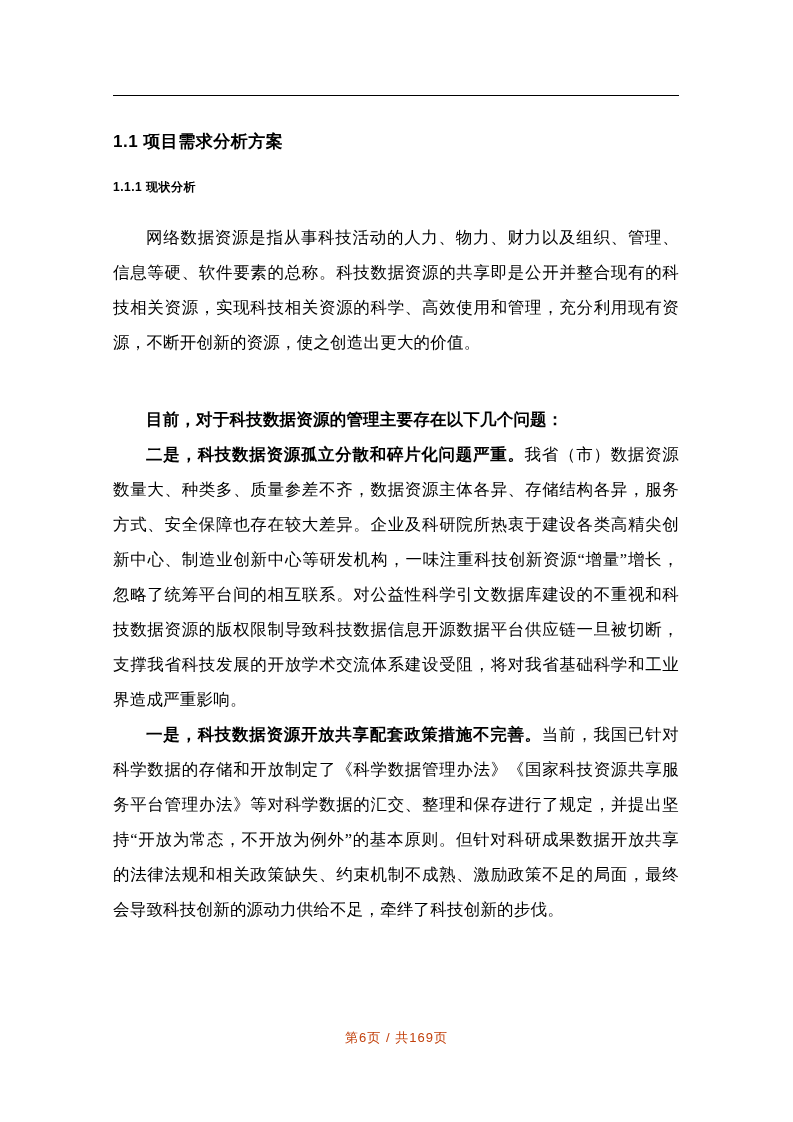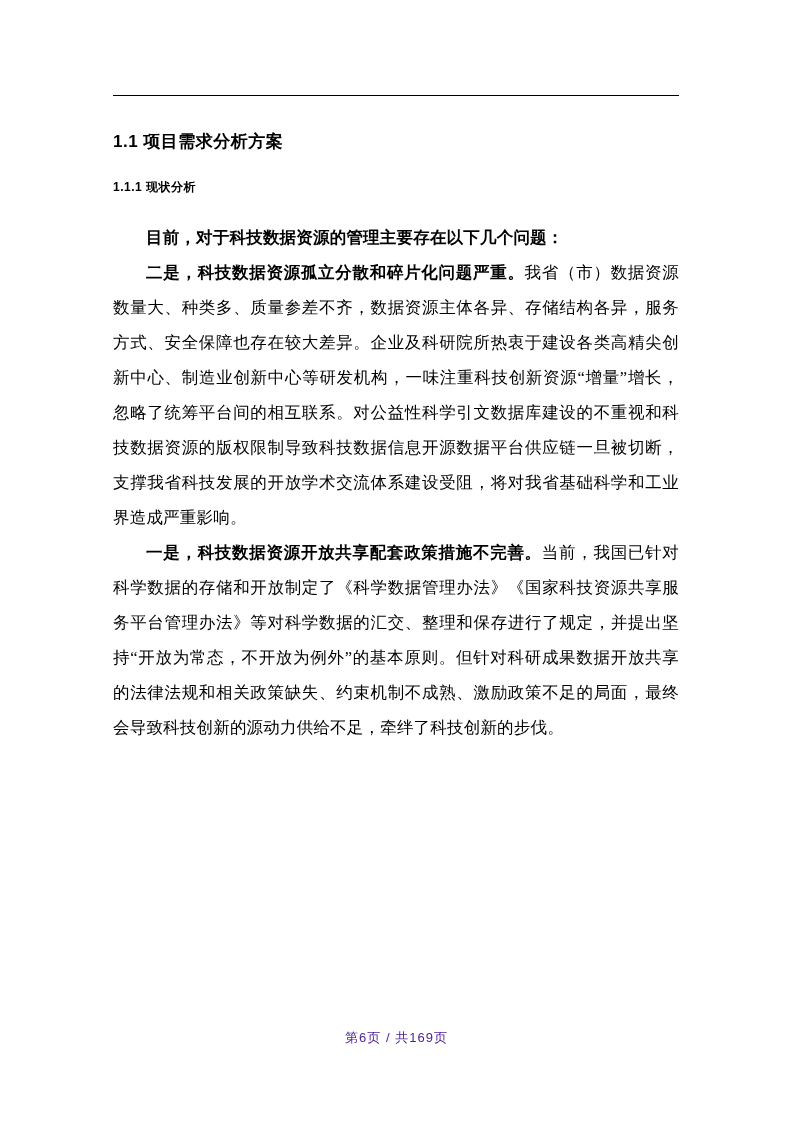--- a/index.html
+++ b/index.html
@@ -51,54 +51,56 @@
   p.body-para {
     font-size: 16.5px;
     line-height: 35px;
     margin: 0 0 0 0;
     text-align: justify;
     text-indent: 2em;
     letter-spacing: 0.2px;
   }
   p.body-para.bold-lead {
     font-weight: bold;
+    margin-top: 42px;
   }
   .lead-bold {
     font-weight: bold;
   }
   .footer {
     position: absolute;
     left: 0;
     top: 1028px;
     width: 793px;
     text-align: center;
   }
   .footer-inner {
     display: inline-block;
     font-family: "Liberation Sans", "DejaVu Sans", sans-serif;
     font-size: 13px;
-    color: #4c1d95;
+    color: #c2410c;
     letter-spacing: 1px;
   }
   .footer-inner .pg {
     display: inline;
   }
 </style>
 </head>
 <body>
 
 <div class="page">
   <div class="content">
 
     <div class="top-rule"></div>
 
     <h1 class="heading1">1.1  项目需求分析方案</h1>
 
     <h2 class="heading2">1.1.1  现状分析</h2>
 
+    <p class="body-para">网络数据资源是指从事科技活动的人力、物力、财力以及组织、管理、信息等硬、软件要素的总称。科技数据资源的共享即是公开并整合现有的科技相关资源，实现科技相关资源的科学、高效使用和管理，充分利用现有资源，不断开创新的资源，使之创造出更大的价值。</p>
 
     <p class="body-para bold-lead">目前，对于科技数据资源的管理主要存在以下几个问题：</p>
 
     <p class="body-para"><span class="lead-bold">二是，科技数据资源孤立分散和碎片化问题严重。</span><span>我省（市）数据资源数量大、种类多、质量参差不齐，数据资源主体各异、存储结构各异，服务方式、安全保障也存在较大差异。企业及科研院所热衷于建设各类高精尖创新中心、制造业创新中心等研发机构，一味注重科技创新资源“增量”增长，忽略了统筹平台间的相互联系。对公益性科学引文数据库建设的不重视和科技数据资源的版权限制导致科技数据信息开源数据平台供应链一旦被切断，支撑我省科技发展的开放学术交流体系建设受阻，将对我省基础科学和工业界造成严重影响。</span></p>
 
     <p class="body-para"><span class="lead-bold">一是，科技数据资源开放共享配套政策措施不完善。</span><span>当前，我国已针对科学数据的存储和开放制定了《科学数据管理办法》《国家科技资源共享服务平台管理办法》等对科学数据的汇交、整理和保存进行了规定，并提出坚持“开放为常态，不开放为例外”的基本原则。但针对科研成果数据开放共享的法律法规和相关政策缺失、约束机制不成熟、激励政策不足的局面，最终会导致科技创新的源动力供给不足，牵绊了科技创新的步伐。</span></p>
 
   </div>
 
   <div class="footer">

